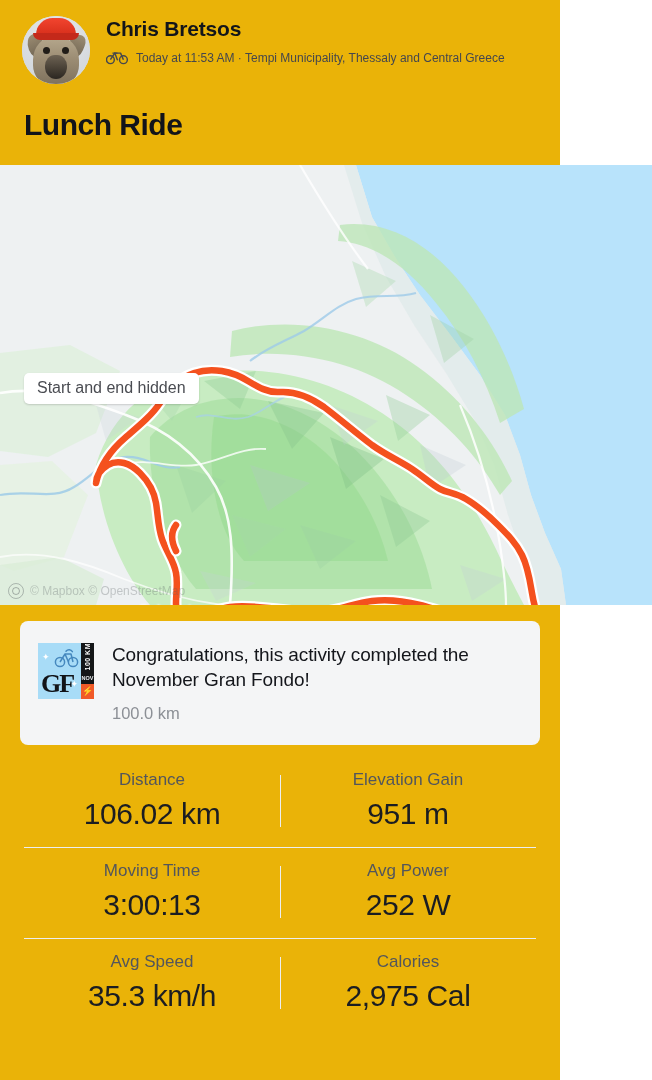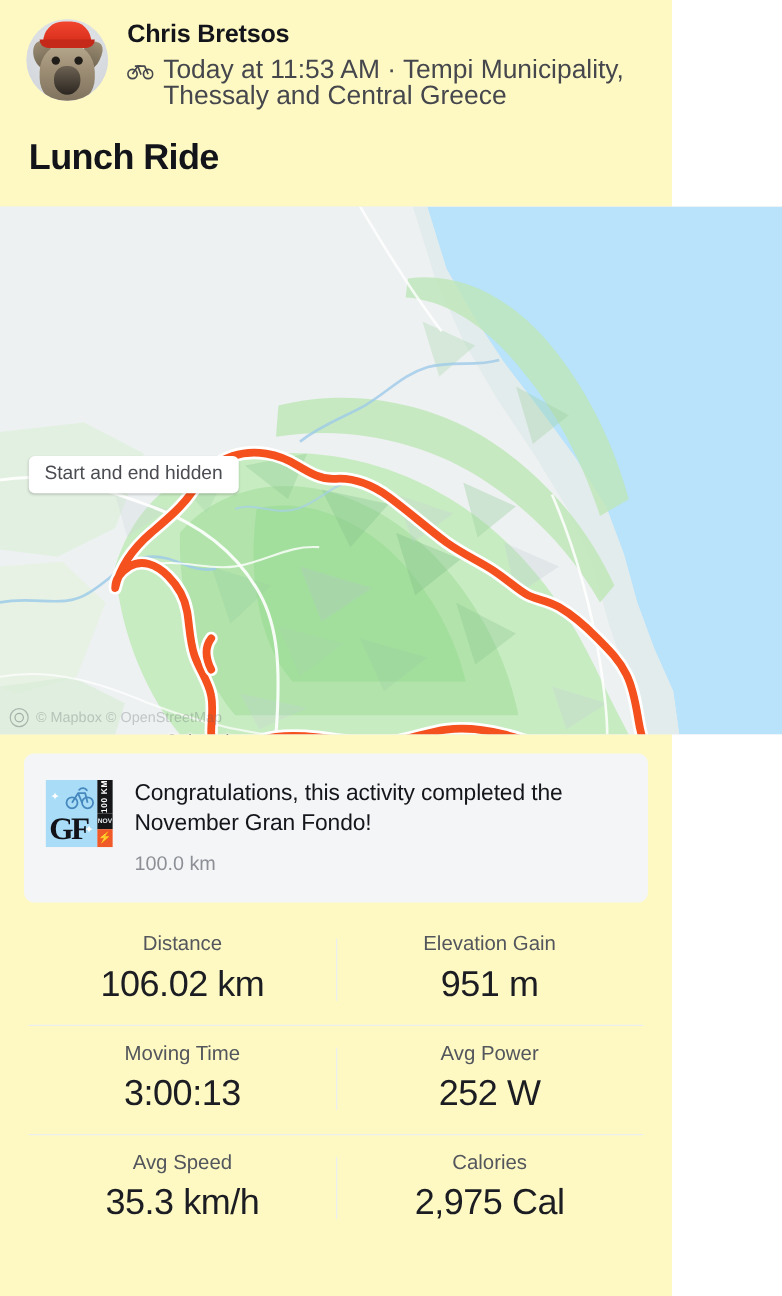--- a/index.html
+++ b/index.html
@@ -5,21 +5,21 @@
   * { box-sizing: border-box; margin: 0; padding: 0; }
   html, body {
     width: 652px;
     height: 1080px;
     overflow: hidden;
     background: #ffffff;
     font-family: "Liberation Sans", sans-serif;
     -webkit-font-smoothing: antialiased;
   }
 
-  .page { width: 560px; height: 1080px; position: relative; background:#fef9c3; }
+  .page { width: 560px; height: 1080px; position: relative; background:#eab308; }
 
   
   .header { padding: 14px 22px 0 22px; display: flex; align-items: flex-start; }
 
   .avatar-wrap {
     width: 68px; height: 68px; flex: 0 0 68px;
     border-radius: 50%;
     overflow: hidden;
     position: relative;
     background: #dfe3e6;
@@ -62,21 +62,21 @@
     background:#c4291a;
   }
 
   .head-text { margin-left: 16px; padding-top: 2px; }
   .author {
     font-size: 21px; font-weight: 700; color: #13151a; letter-spacing: -0.2px;
     line-height: 26px;
   }
   .meta {
     margin-top: 5px;
-    font-size: 22px; color: #45474d; line-height: 22px;
+    font-size: 12px; color: #45474d; line-height: 22px;
     max-width: 468px;
     display: flex; align-items: flex-start;
   }
   .bike-icon { flex:0 0 auto; margin-right: 8px; margin-top: 2px; }
   .meta-text { }
 
   .title {
     margin: 24px 0 0 24px;
     font-size: 30px; font-weight: 700; color: #12141a; letter-spacing: -0.5px;
   }

